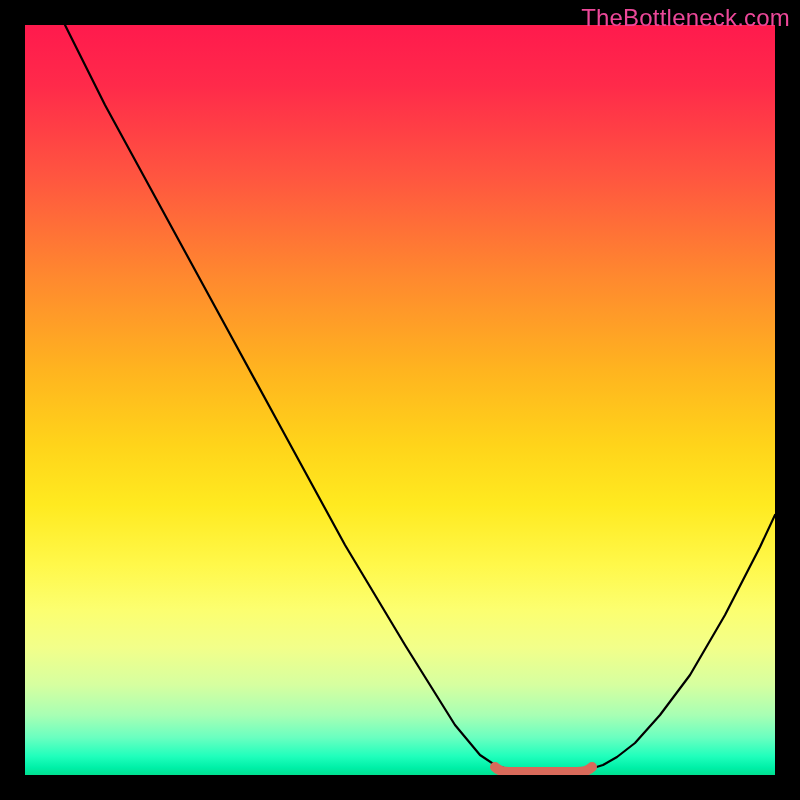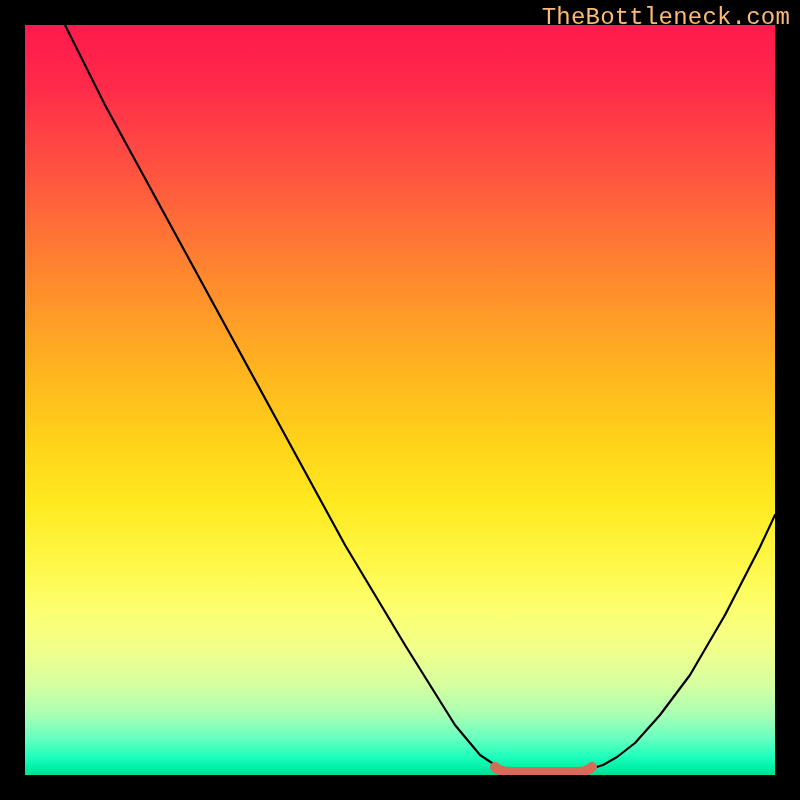--- a/index.html
+++ b/index.html
@@ -7,23 +7,23 @@
   .frame {
     position: relative;
     width: 800px;
     height: 800px;
     background: #000;
   }
   .watermark {
     position: absolute;
     top: 4px;
     right: 10px;
-    font-family: Liberation Mono, monospace;
+    font-family: Liberation Sans, sans-serif;
     font-size: 24px;
-    color: #fdba74;
+    color: #ec4899;
     letter-spacing: 0.2px;
     z-index: 10;
   }
   .plot-area {
     position: absolute;
     left: 25px;
     top: 25px;
     width: 750px;
     height: 750px;
     overflow: hidden;

